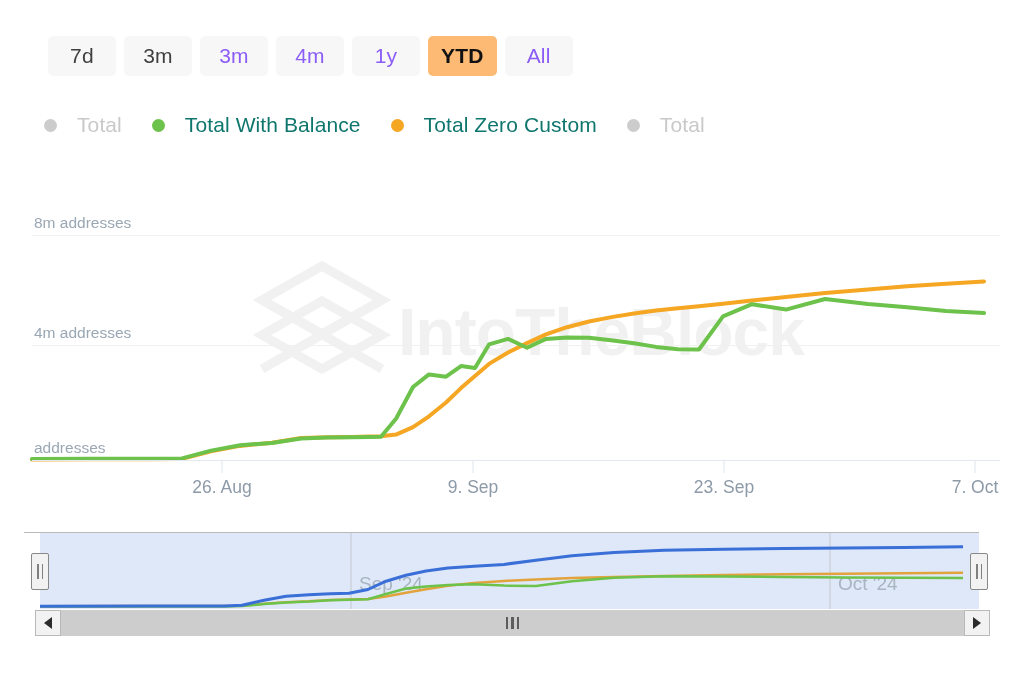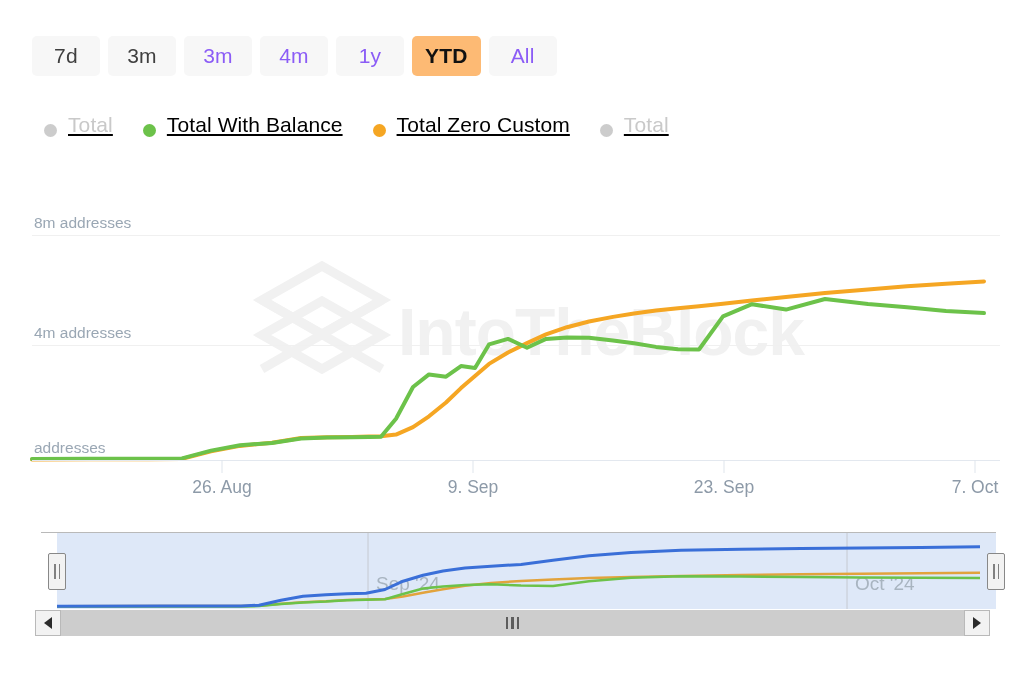--- a/index.html
+++ b/index.html
@@ -11,21 +11,21 @@
     width: 1024px;
     height: 683px;
     font-family: "Liberation Sans", sans-serif;
     overflow: hidden;
     position: relative;
   }
 
   
   .range-bar {
     position: absolute;
-    left: 32px;
+    left: 48px;
     top: 36px;
     display: flex;
     align-items: center;
     gap: 8px;
   }
   .range-btn {
     height: 40px;
     min-width: 42px;
     padding: 0 13px;
     border-radius: 5px;
@@ -50,38 +50,37 @@
   .legend {
     position: absolute;
     left: 44px;
     top: 113px;
     display: flex;
     align-items: center;
     gap: 30px;
   }
   .legend-item {
     display: flex;
-    align-items: flex-end;
-    gap: 11px;
+    align-items: center;
+    gap: 20px;
     cursor: pointer;
     user-select: none;
-    text-decoration: underline;
   }
   .legend-dot {
     width: 13px;
     height: 13px;
     border-radius: 50%;
     flex: 0 0 auto;
   }
   .legend-label {
     font-size: 21px;
     letter-spacing: .1px;
     white-space: nowrap;
   }
-  .legend-item.on .legend-label { color: #000000; }
+  .legend-item.on .legend-label { color: #0f766e; }
   .legend-item.off .legend-label { color: #c9c9c9; }
 
   
   .chart-wrap {
     position: absolute;
     left: 0;
     top: 180px;
     width: 1024px;
     height: 330px;
   }
@@ -101,21 +100,21 @@
     font-family: "Liberation Sans", sans-serif;
     font-size: 66px;
     font-weight: bold;
     fill: #f1f1f1;
     letter-spacing: -1px;
   }
 
   
   .navigator {
     position: absolute;
-    left: 41px;
+    left: 24px;
     top: 532px;
     width: 955px;
     height: 78px;
   }
   .nav-svg { display: block; }
 
   .nav-month {
     font-family: "Liberation Sans", sans-serif;
     font-size: 19px;
     fill: #a8b4c0;

